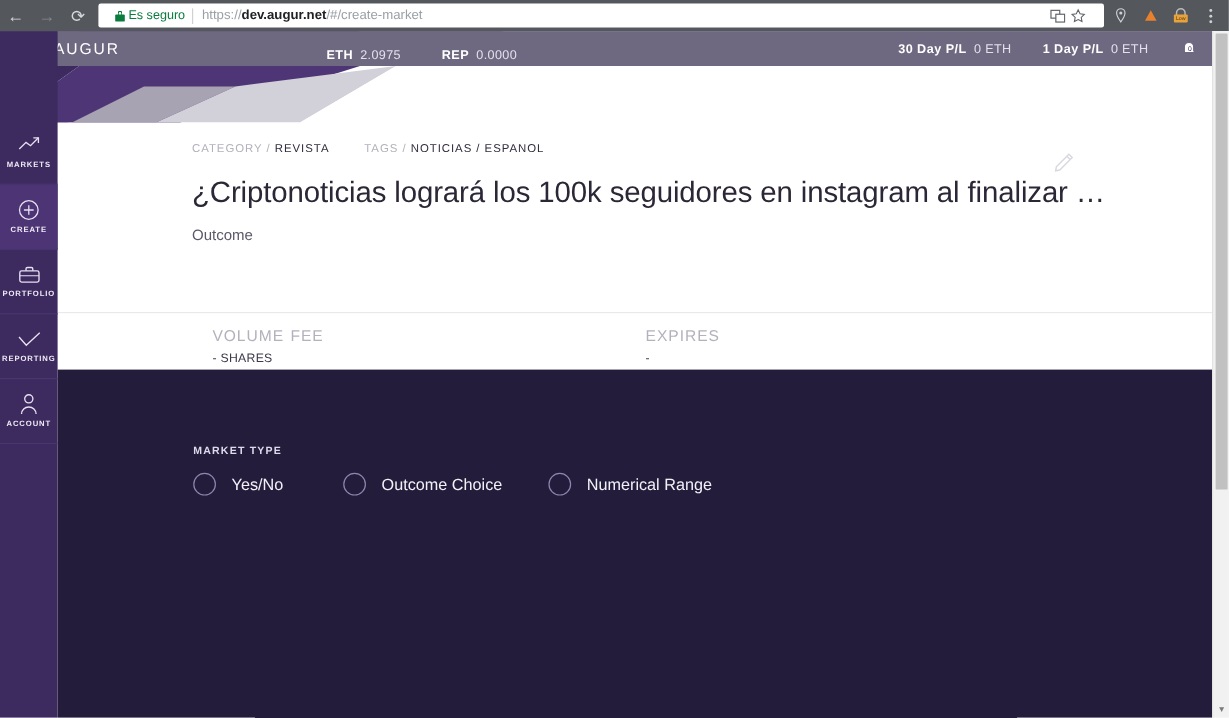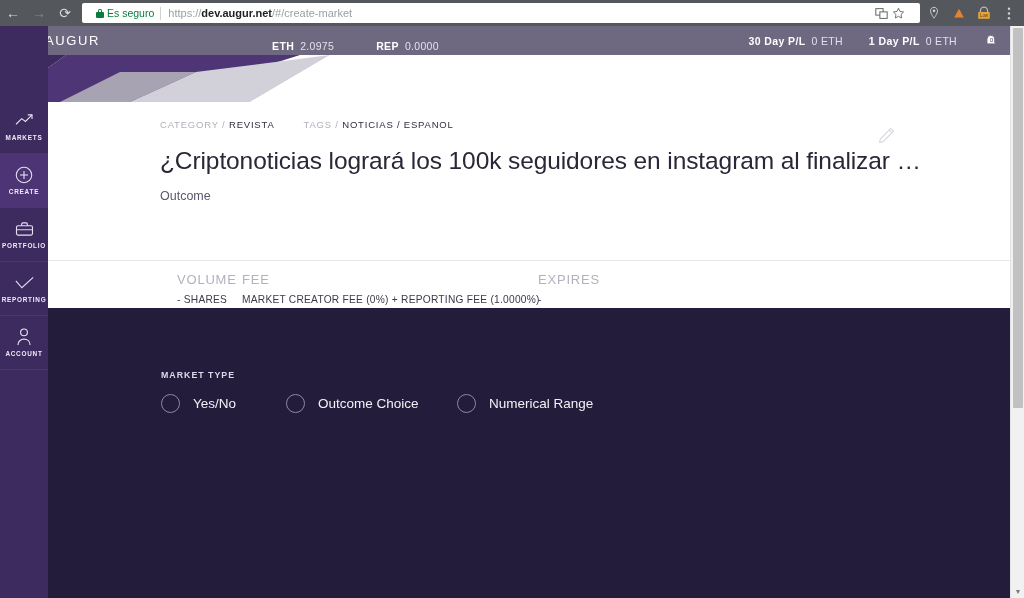--- a/index.html
+++ b/index.html
@@ -287,21 +287,21 @@
       </div>
       <div class="bell">
         <svg width="17" height="17" viewBox="0 0 18 18">
           <path d="M4.3 12.6h9.4l-1.3-1.6V7.6a4.1 4.1 0 0 0-8.2 0V11z" fill="#ffffff" stroke="#6e6881" stroke-width="1"></path>
           <text x="9" y="11" font-size="6" fill="#3d2a5e" text-anchor="middle" font-family="Liberation Sans, sans-serif">0</text>
         </svg>
       </div>
     </div>
   </div>
 
-  <div style="position:absolute; top:0; left:272px; height:40px; display:flex; align-items:center; z-index:7;gap:8px;">
+  <div style="position:absolute; top:0; left:272px; height:40px; display:flex; align-items:center; z-index:7;">
     <div class="bal-group">
       <span class="bal-label">ETH</span>
       <span class="bal-value">2.0975</span>
     </div>
     <div class="bal-group">
       <span class="bal-label">REP</span>
       <span class="bal-value">0.0000</span>
     </div>
   </div>
 
@@ -398,21 +398,20 @@
 
       <div class="divider"></div>
 
       <div class="stats">
         <div class="stat-vol">
           <div class="stat-label">VOLUME</div>
           <div class="stat-value">- SHARES</div>
         </div>
         <div class="stat-fee">
           <div class="stat-label">FEE</div>
-          <div class="stat-value">MARKET CREATOR FEE (0%) + REPORTING FEE (1.0000%)</div>
         </div>
         <div>
           <div class="stat-label">EXPIRES</div>
           <div class="stat-value">-</div>
         </div>
       </div>
     </div>
 
     <div class="panel">
       <div class="panel-inner">

